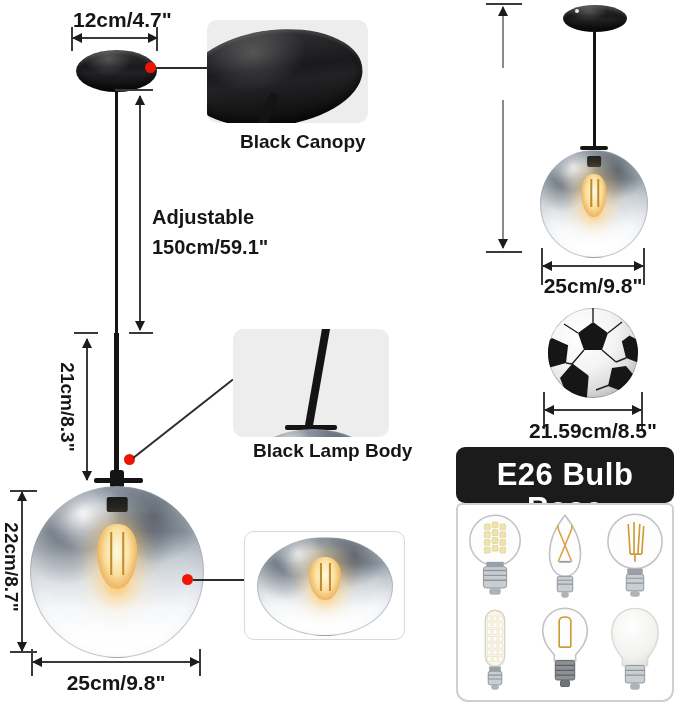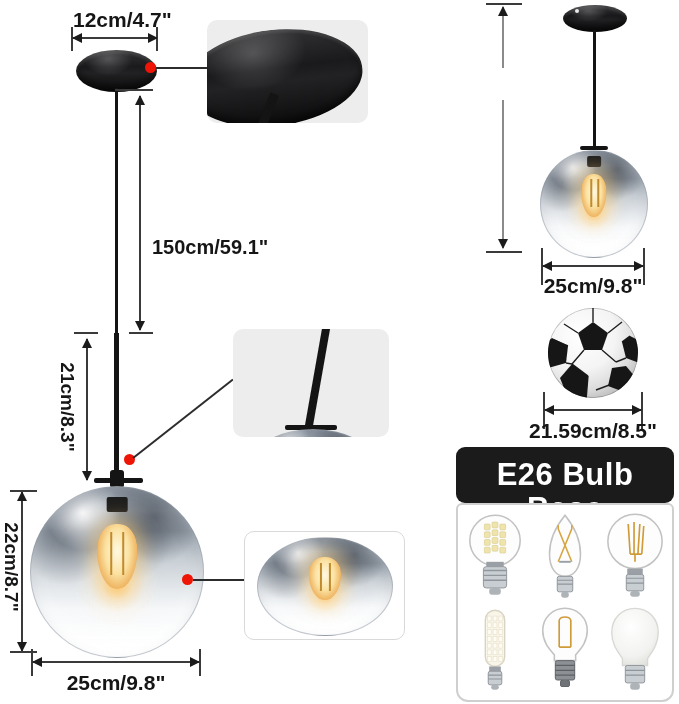--- a/index.html
+++ b/index.html
@@ -96,20 +96,21 @@
   <div class="lbl lbl-21" style="left:73px; top:8px;">12cm/4.7"</div>
   <div class="tick-v" style="left:71px; top:27px; height:24px;"></div>
   <div class="tick-v" style="left:156px; top:27px; height:24px;"></div>
   <div class="arr-h both" style="left:73px; top:37px; width:84px;"></div>
 
   <div class="canopy" style="left:76px; top:50px; width:81px; height:42px;"></div>
   <div class="cord" style="left:115px; top:88px; width:2.5px; height:246px;"></div>
 
   <div class="tick-h" style="left:115px; top:89px; width:38px;"></div>
   <div class="arr-v both" style="left:139px; top:96px; height:234px;"></div>
+  <div class="lbl lbl-19" style="left:152px; top:206px; font-size:20px;">Adjustable</div>
   <div class="lbl lbl-19" style="left:152px; top:236px; font-size:20px;">150cm/59.1"</div>
 
   <div class="tick-h" style="left:74px; top:332px; width:24px;"></div>
   <div class="tick-h" style="left:129px; top:332px; width:24px;"></div>
   <div class="cord" style="left:114px; top:333px; width:5px; height:153px;"></div>
 
   <div class="arr-v both" style="left:86px; top:339px; height:141px;"></div>
   <div class="lbl lbl-19 rot90" style="left:67px; top:407px;">21cm/8.3"</div>
 
   <div class="cord" style="left:94px; top:478px; width:49px; height:4.5px; border-radius:2px;"></div>
@@ -136,26 +137,28 @@
   <div class="connector" style="left:156px; top:67px; width:51px;"></div>
   <div class="dot" style="left:124px; top:454px;"></div>
   <div class="connector" style="left:133px; top:457px; width:127px; transform:rotate(-38.2deg);"></div>
   <div class="dot" style="left:182px; top:574px;"></div>
   <div class="connector" style="left:193px; top:579px; width:51px;"></div>
 
   <div class="card" style="left:207px; top:20px; width:161px; height:103px;">
     <div class="canopy" style="left:-22px; top:10px; width:178px; height:96px; transform:rotate(-7deg);"></div>
     <div class="cord" style="left:52px; top:72px; width:9px; height:60px; transform:rotate(22deg);"></div>
   </div>
+  <div class="lbl lbl-19" style="left:240px; top:131px;">Black Canopy</div>
 
   <div class="card" style="left:233px; top:329px; width:156px; height:108px;">
     <div class="cord" style="left:80px; top:-8px; width:8px; height:118px; transform:rotate(10deg);"></div>
     <div class="cord" style="left:52px; top:96px; width:52px; height:5px; border-radius:2px;"></div>
     <div class="chrome" style="left:18px; top:100px; width:122px; height:70px;"></div>
   </div>
+  <div class="lbl lbl-19" style="left:253px; top:440px;">Black Lamp Body</div>
 
   <div class="card white" style="left:244px; top:531px; width:159px; height:107px;">
     <div class="chrome" style="left:12px; top:5px; width:134px; height:97px;">
       <div class="fbulb" style="top:20%; width:24%; height:44%;">
         <div class="fwire" style="left:34%;"></div>
         <div class="fwire" style="left:62%;"></div>
       </div>
     </div>
   </div>
 

